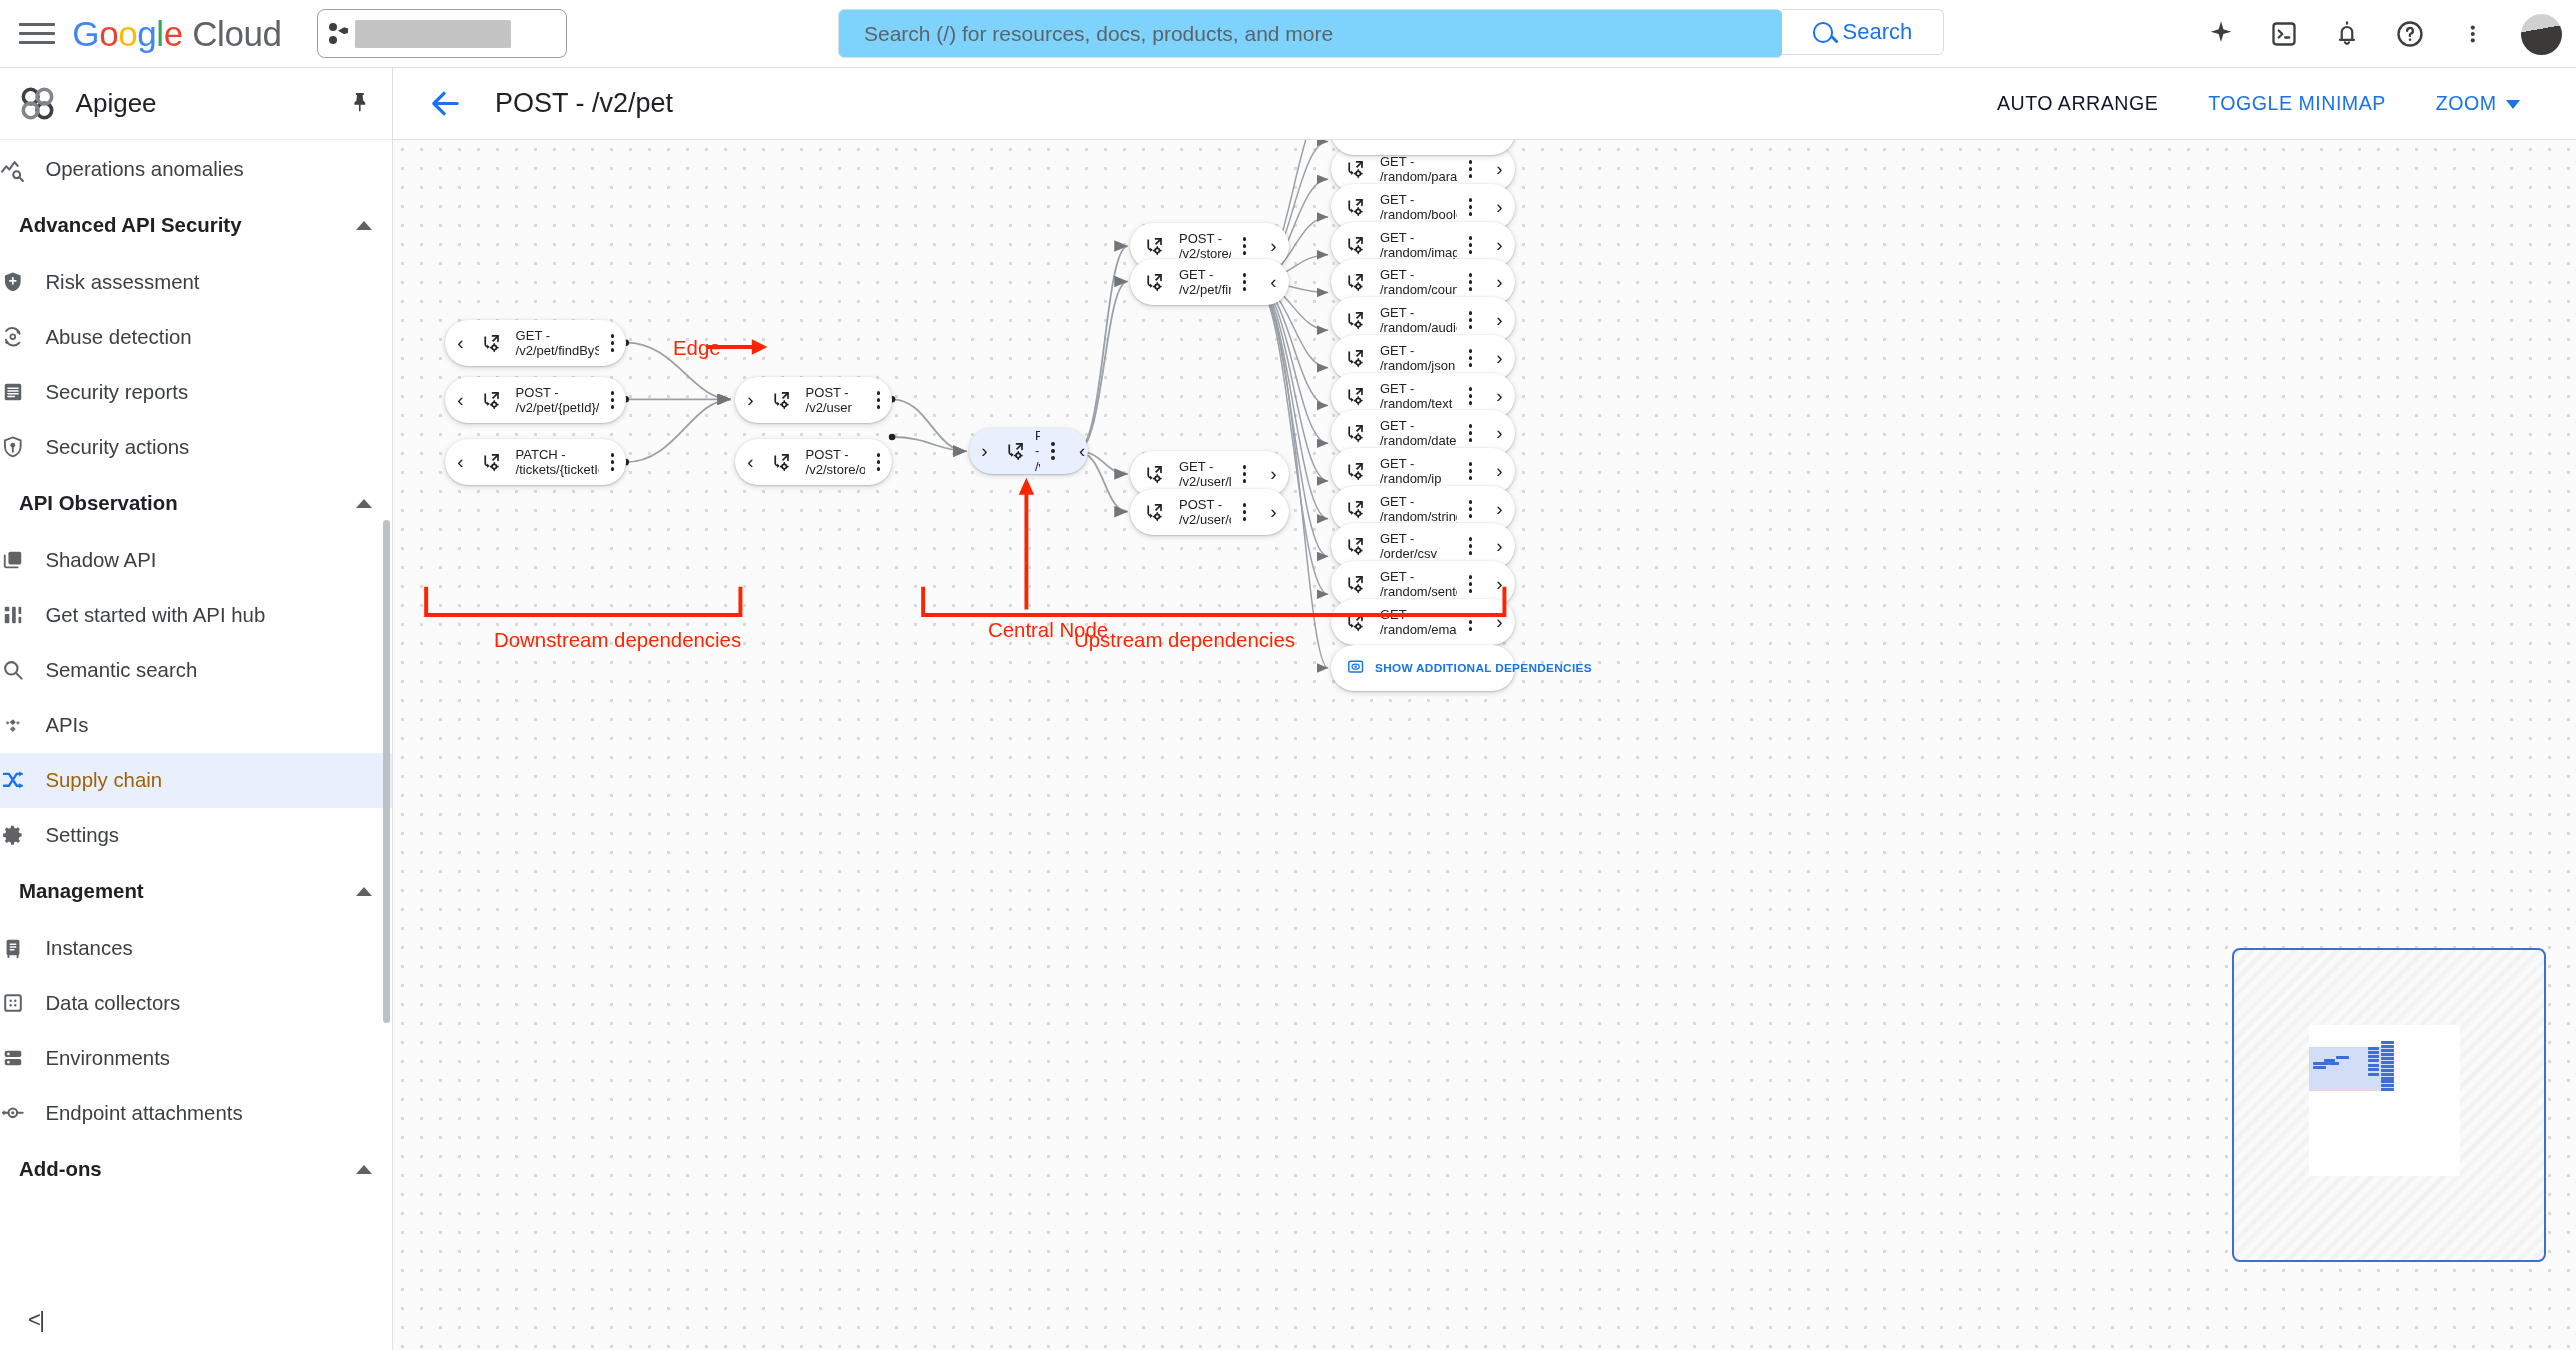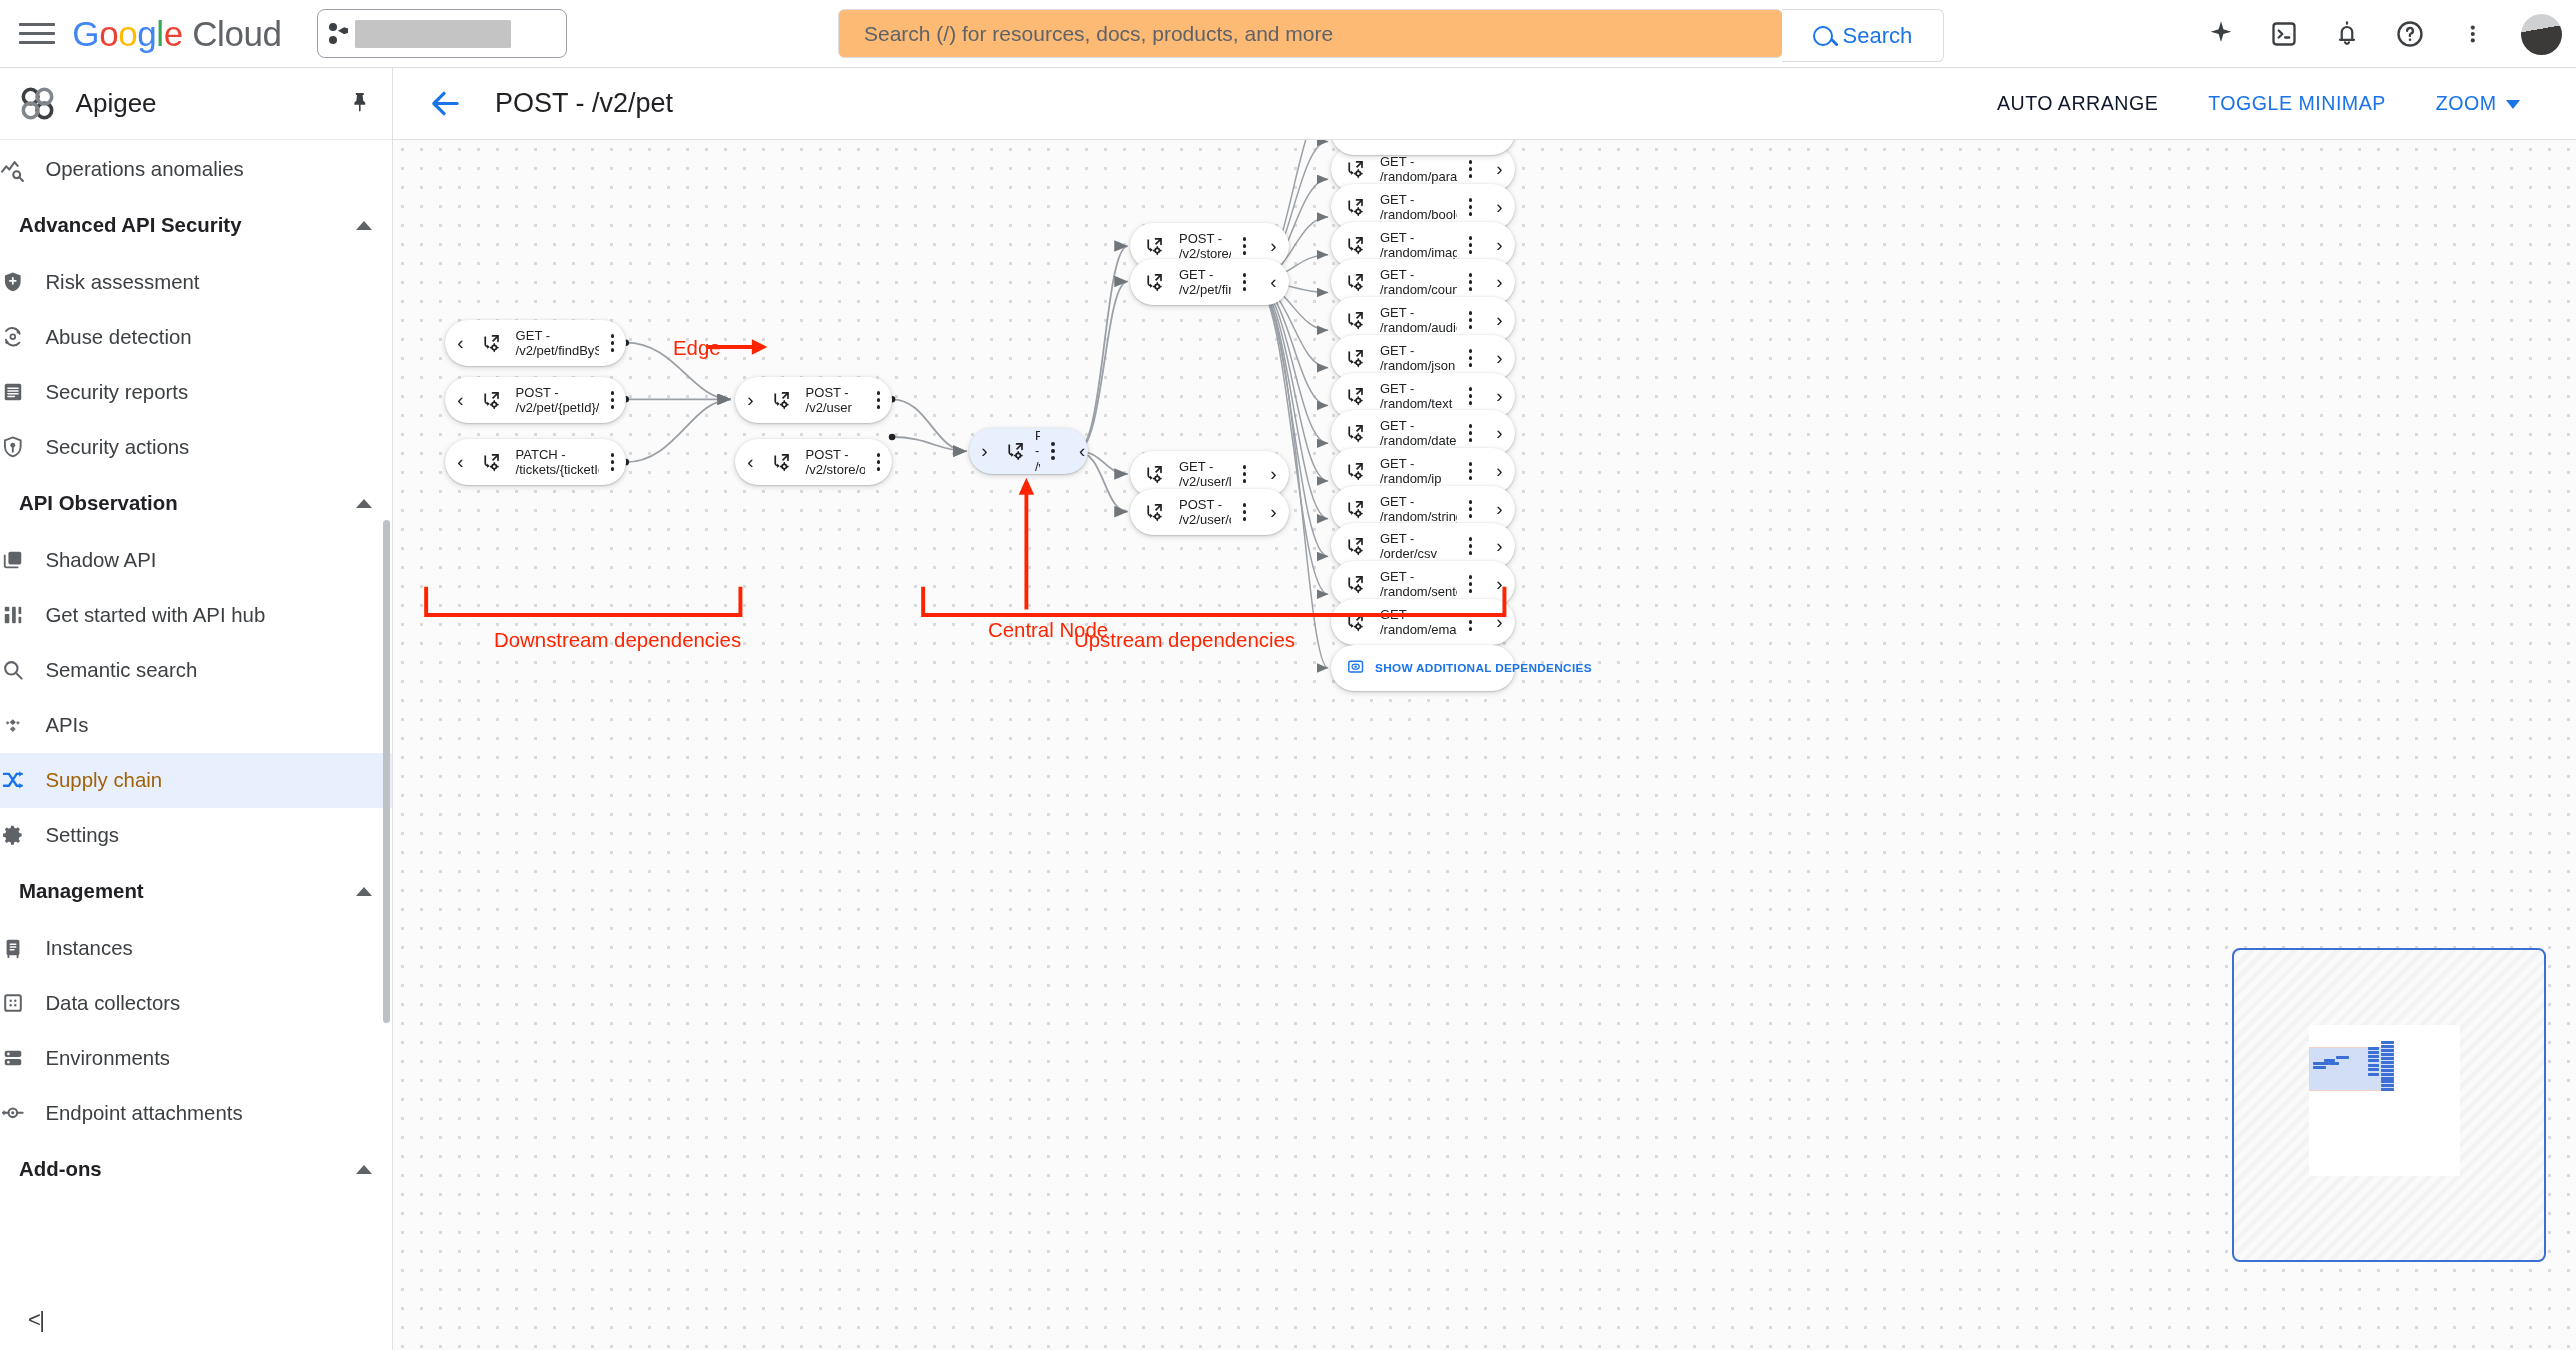--- a/index.html
+++ b/index.html
@@ -34,31 +34,31 @@
   }
   #project-chip .redact { display:inline-block; width: 156px; height: 28px; background: #c4c4c4; border-radius:1.6px;}
   .proj-icon { width: 20.4px; height: 23.6px; position: relative; flex: 0 0 auto; }
   .proj-icon s { position:absolute; background:#3c4043; }
   .proj-icon s:nth-child(1){ width:8.6px;height:8.6px;border-radius:50%;left:0;top:0.8px;}
   .proj-icon s:nth-child(2){ width:8.6px;height:8.6px;border-radius:50%;left:0;top:14px;}
   .proj-icon s:nth-child(3){ width:10.2px;height:7px;left:9.4px;top:5.5px;clip-path:polygon(0 50%,60% 0,100% 20%,100% 80%,60% 100%);}
 
   #search-wrap {
     position: absolute; left: 838px; top: 9.4px; width: 945px; height: 49px;
-    background: #fdba74; border: 0.8px solid #dadce0; border-radius: 6.3px;
+    background: #7dd3fc; border: 0.8px solid #dadce0; border-radius: 6.3px;
     display: flex; align-items: center;
   }
   #search-input {
     border: 0; outline: 0; background: transparent; width: 100%;
     font-size: 21px; color: #5f6368; padding-left: 25px;
     font-family: "Liberation Sans", sans-serif;
   }
   #search-input::placeholder { color: #5f6368; }
   #search-btn {
-    position: absolute; left: 1782px; top: 9.4px; height: 53px; width: 162px;
+    position: absolute; left: 1782px; top: 9.4px; height: 46px; width: 162px;
     background: #fff; border: 0.8px solid #dadce0; border-left: 0;
     border-radius: 0 6.3px 6.3px 0; display: flex; align-items: center;
     justify-content: center; gap: 9.4px; cursor: pointer;
     color: #1a73e8; font-size: 22px;
   }
   .mag { width: 20.4px; height: 20.4px; border: 2.8px solid #1a73e8; border-radius: 50%; position: relative; }
   .mag::after { content:''; position:absolute; width:9.4px; height:2.8px; background:#1a73e8;
                 right:-7.9px; bottom:0px; transform: rotate(45deg); border-radius:1.6px;}
   #topbar-right { position:absolute; right: 14px; top: 0; height: 68px; display:flex; align-items:center; gap: 27px; }
   .tb-icon { width: 36px; height: 36px; display:flex; align-items:center; justify-content:center; cursor:pointer; color:#3c4043;}

